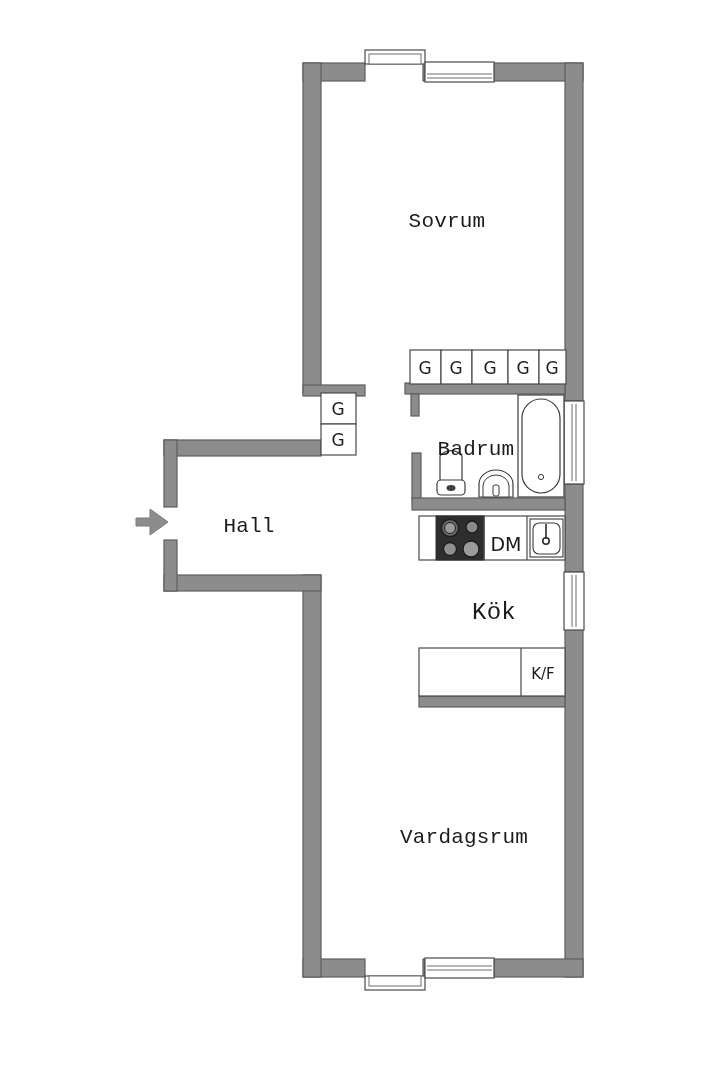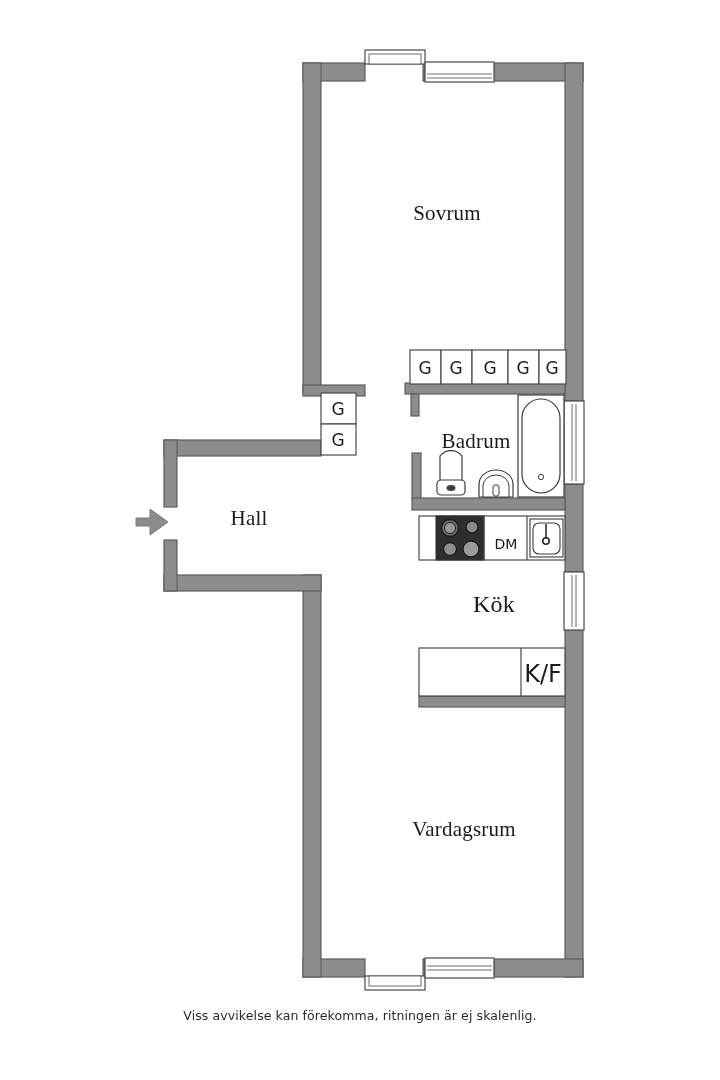--- a/index.html
+++ b/index.html
@@ -6,38 +6,39 @@
   body{
     width:720px;height:1080px;
     font-family:"DejaVu Sans", sans-serif;
     color:#1b1b1b;
     overflow:hidden;
   }
   #plan-root{position:relative;width:720px;height:1080px;background:#fff;}
   #floorplan-svg{display:block;position:absolute;left:0;top:0;}
   .room-label{
     position:absolute;
-    font-family:Liberation Serif, serif;
+    font-family:Liberation Mono, monospace;
     color:#1b1b1b;
     white-space:nowrap;
     transform:translate(-50%,-50%);
     letter-spacing:.2px;
+    margin-top:8px;
   }
   .lbl-big{font-size:21px;}
   .lbl-mid{font-size:24px;}
   .cell-label{
     position:absolute;
     font-family:"DejaVu Sans", sans-serif;
     color:#1b1b1b;
     transform:translate(-50%,-50%);
     white-space:nowrap;
   }
   .g-label{font-size:17px;}
-  .dm-label{font-size:14px;}
-  .kf-label{font-size:24px;}
+  .dm-label{font-size:19px;}
+  .kf-label{font-size:15px;}
   .caption{
     position:absolute;
     left:0;right:0;
     top:1008px;
     text-align:center;
     font-size:12.5px;
     color:#2a2a2a;
     font-family:"DejaVu Sans", sans-serif;
     letter-spacing:.1px;
   }
@@ -211,15 +212,14 @@
   <div class="cell-label g-label" style="left:490px;top:368px;">G</div>
   <div class="cell-label g-label" style="left:523px;top:368px;">G</div>
   <div class="cell-label g-label" style="left:552px;top:368px;">G</div>
 
   <div class="cell-label g-label" style="left:338px;top:409px;">G</div>
   <div class="cell-label g-label" style="left:338px;top:440px;">G</div>
 
   <div class="cell-label dm-label" style="left:506px;top:544px;">DM</div>
   <div class="cell-label kf-label" style="left:543px;top:674px;">K/F</div>
 
-  <div class="caption">Viss avvikelse kan förekomma, ritningen är ej skalenlig.</div>
 
 </div>
 
 </body></html>

